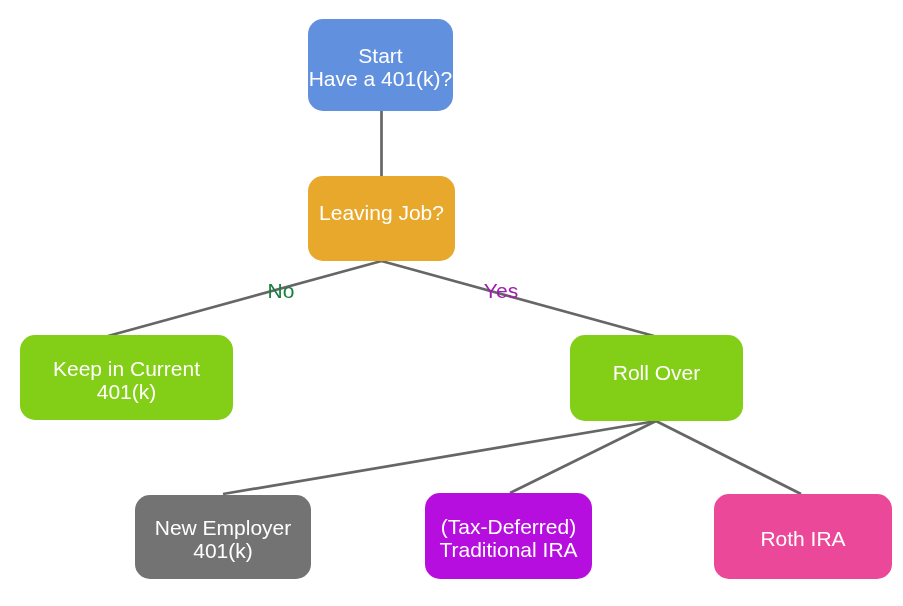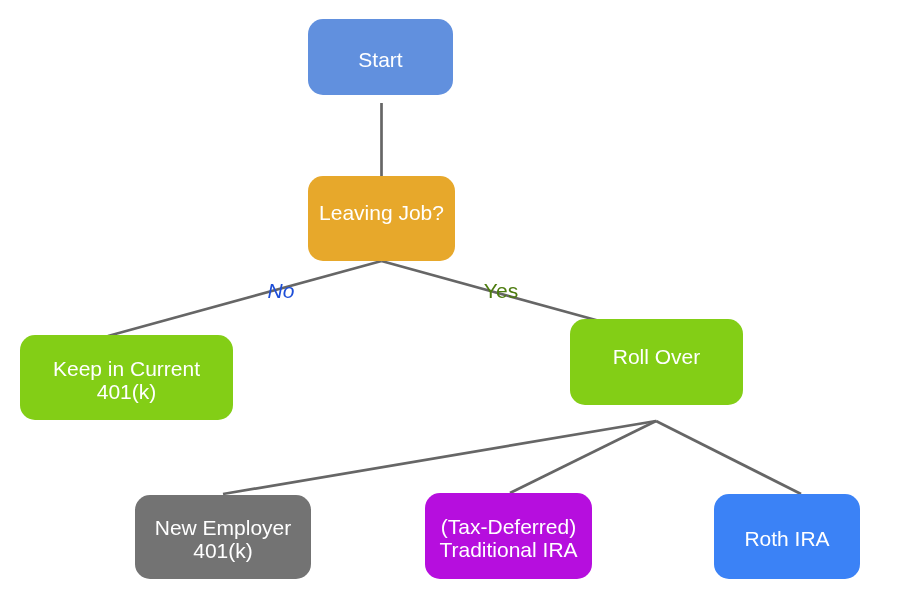--- a/index.html
+++ b/index.html
@@ -61,47 +61,48 @@
 
   <svg class="edges" viewBox="0 0 903 606" xmlns="http://www.w3.org/2000/svg">
     <line x1="381.5" y1="103" x2="381.5" y2="176" stroke-width="2.7" stroke="#666666"></line>
     <line x1="381.5" y1="261" x2="108" y2="336" stroke-width="2.7" stroke="#666666"></line>
     <line x1="381.5" y1="261" x2="654" y2="336" stroke-width="2.7" stroke="#666666"></line>
     <line x1="656" y1="421" x2="223" y2="494" stroke-width="2.7" stroke="#666666"></line>
     <line x1="656" y1="421" x2="510" y2="493" stroke-width="2.7" stroke="#666666"></line>
     <line x1="656" y1="421" x2="801" y2="494" stroke-width="2.7" stroke="#666666"></line>
   </svg>
 
-  <span class="edge-label" style="left: 281px; top: 291px; color: #1d4ed8; font-style: italic;">No</span>
-  <span class="edge-label" style="left: 501px; top: 291px; color: #4d7c0f;">Yes</span>
+  <span class="edge-label" style="left: 281px; top: 291px; color: #15803d;">No</span>
+  <span class="edge-label" style="left: 501px; top: 291px; color: #a21caf;">Yes</span>
 
-  <div class="node double" style="left: 308px; top: 19px; width: 145px; height: 76px; background: rgb(97, 144, 222); color: rgb(255, 255, 255); align-items: center;">
+  <div class="node double" style="left: 308px; top: 19px; width: 145px; height: 92px; background: rgb(97, 144, 222); color: rgb(255, 255, 255); align-items: center;">
     <div class="nline">Start</div>
+    <div class="nline">Have a 401(k)?</div>
   </div>
 
   <div class="node single" style="left: 308px; top: 176px; width: 147px; height: 85px; background: rgb(231, 168, 43); color: rgb(255, 255, 255);">
     <div class="nline">Leaving Job?</div>
   </div>
 
   <div class="node double" style="left: 20px; top: 335px; width: 213px; height: 85px; background: rgb(131, 206, 22); color: rgb(255, 255, 255);">
     <div class="nline">Keep in Current</div>
     <div class="nline">401(k)</div>
   </div>
 
-  <div class="node single" style="left: 570px; top: 319px; width: 173px; height: 86px; background: rgb(131, 206, 22); color: rgb(255, 255, 255);">
+  <div class="node single" style="left: 570px; top: 335px; width: 173px; height: 86px; background: rgb(131, 206, 22); color: rgb(255, 255, 255);">
     <div class="nline">Roll Over</div>
   </div>
 
   <div class="node double" style="left: 135px; top: 495px; width: 176px; height: 84px; background: #737373; color: rgb(255, 255, 255);">
     <div class="nline">New Employer</div>
     <div class="nline">401(k)</div>
   </div>
 
   <div class="node double" style="left: 425px; top: 493px; width: 167px; height: 86px; background: rgb(182, 14, 222); color: rgb(255, 255, 255);">
     <div class="nline">(Tax-Deferred)</div>
     <div class="nline">Traditional IRA</div>
   </div>
 
-  <div class="node double" style="left: 714px; top: 494px; width: 146px; height: 85px; background: #3b82f6; color: rgb(255, 255, 255);">
+  <div class="node double" style="left: 714px; top: 494px; width: 178px; height: 85px; background: #ec4899; color: rgb(255, 255, 255);">
     <div class="nline">Roth IRA</div>
   </div>
 
 </div>
 
 </body></html>

